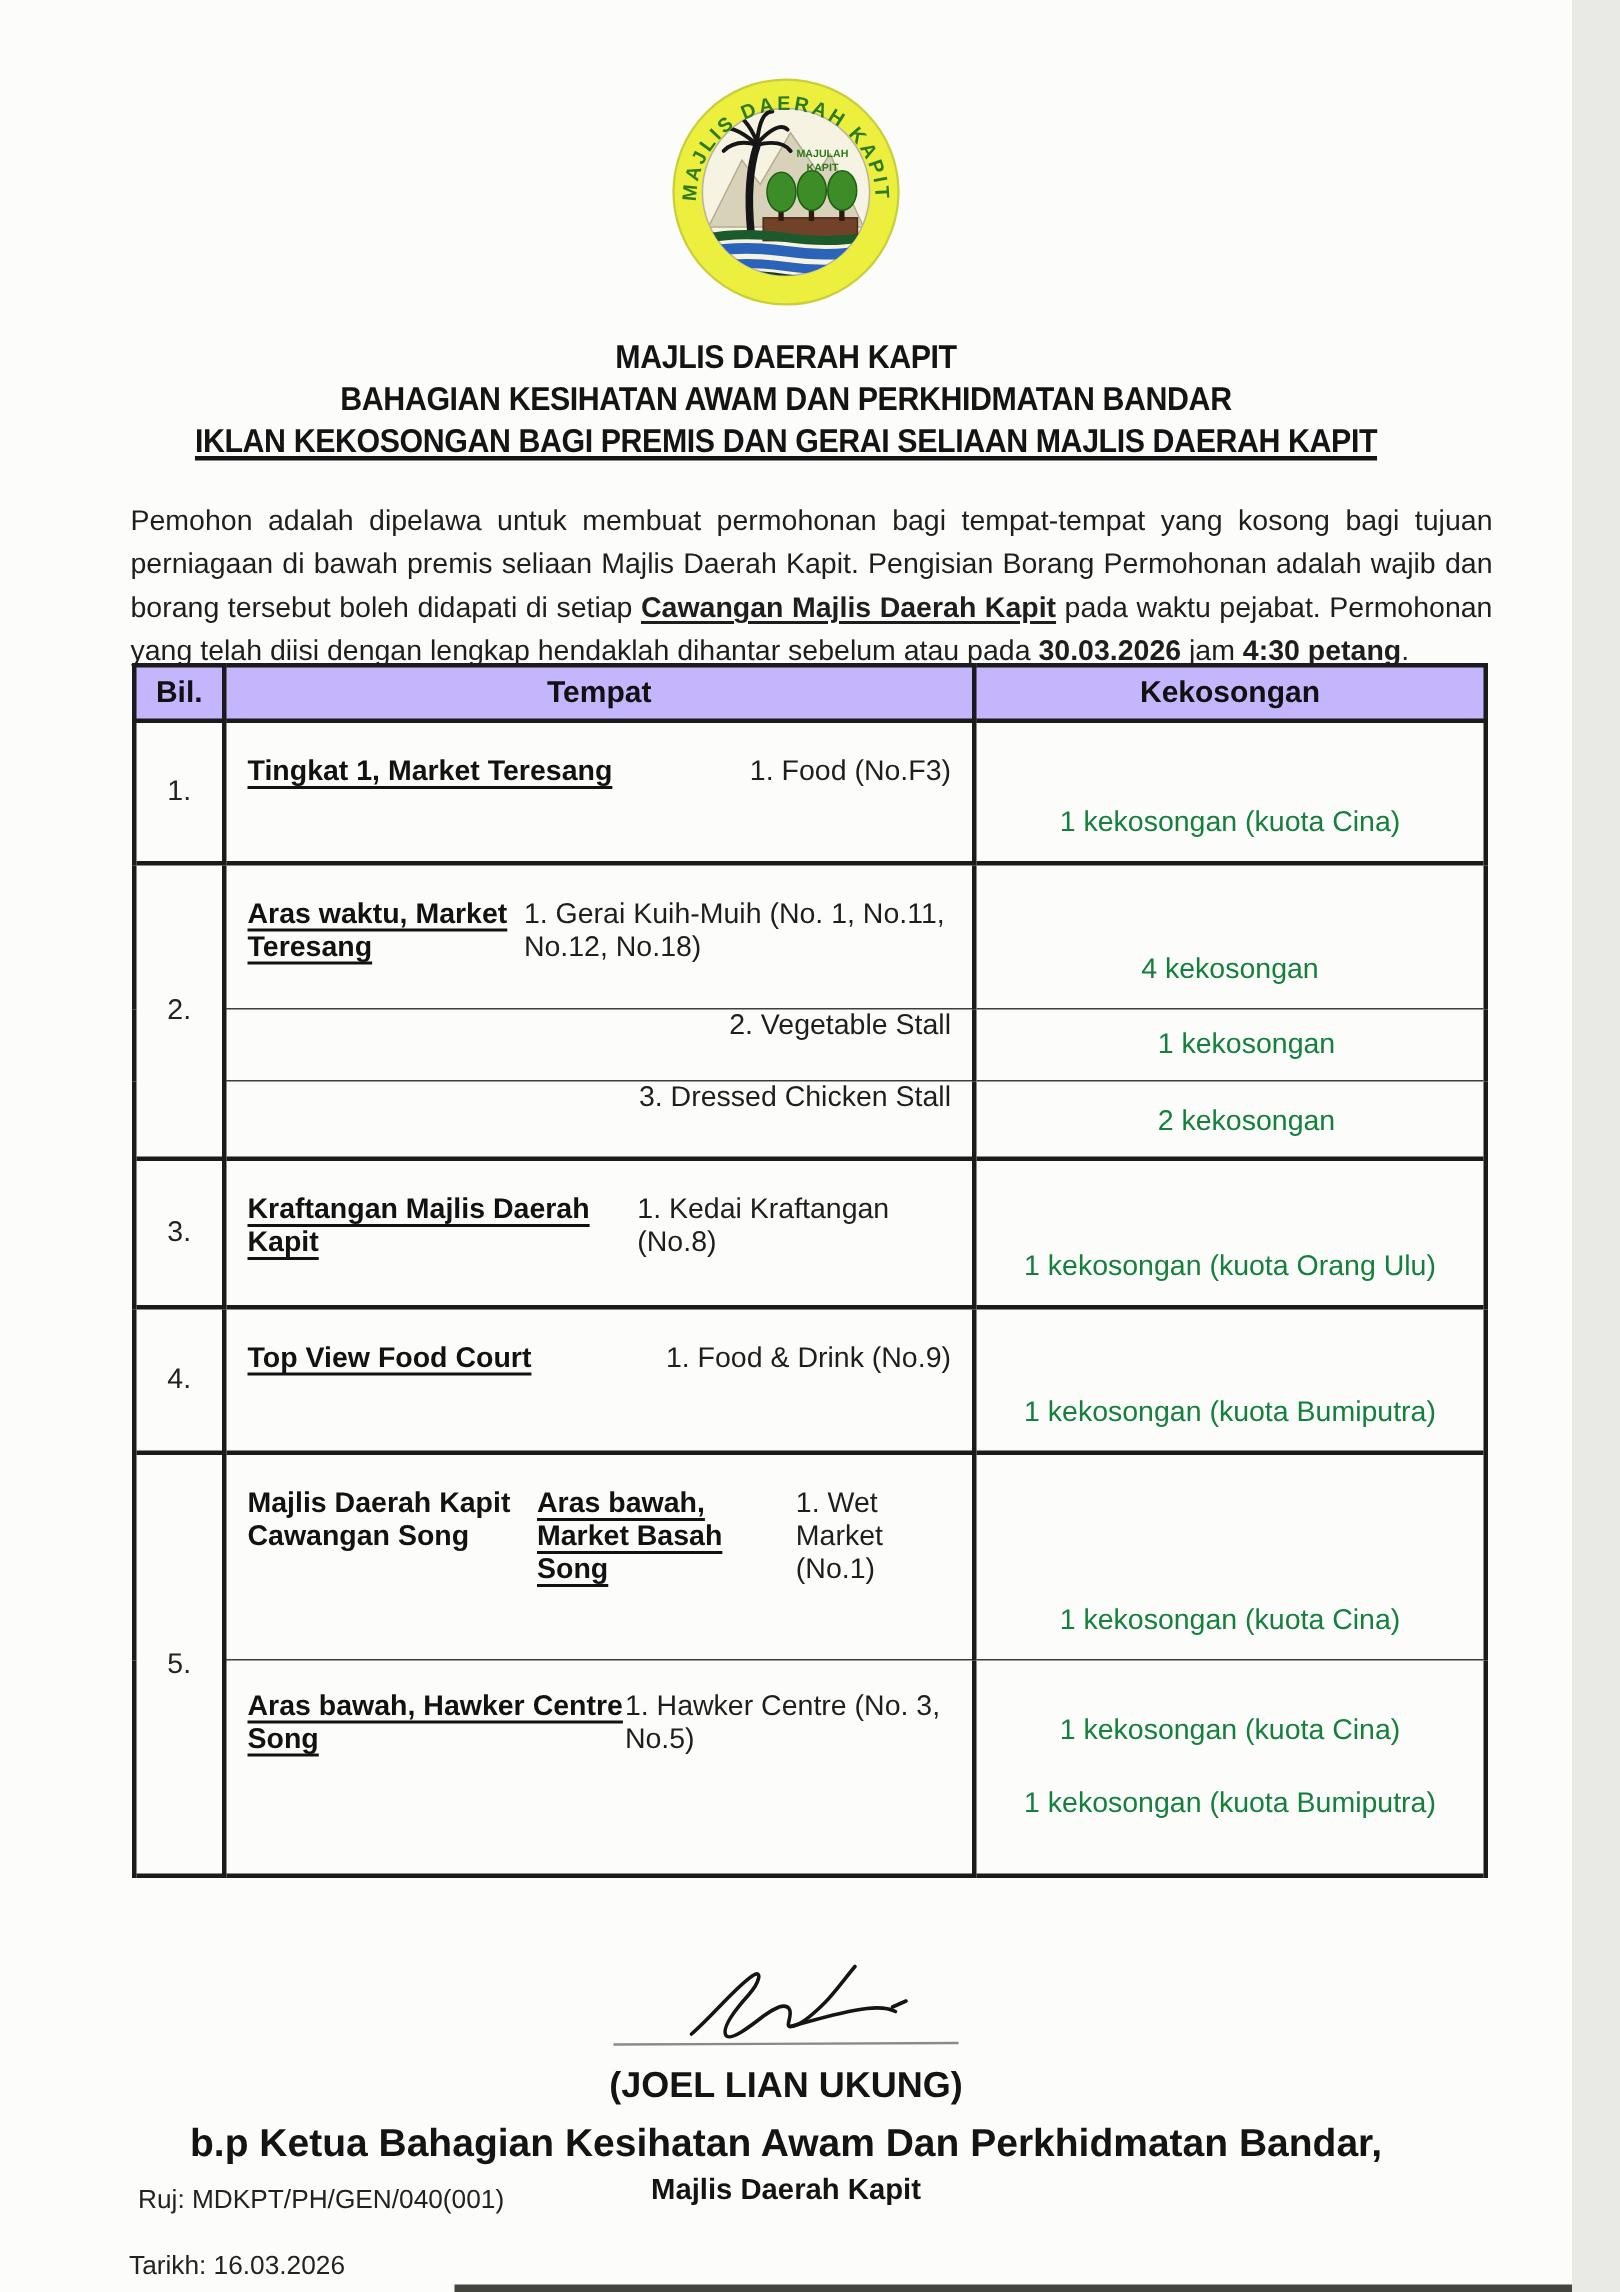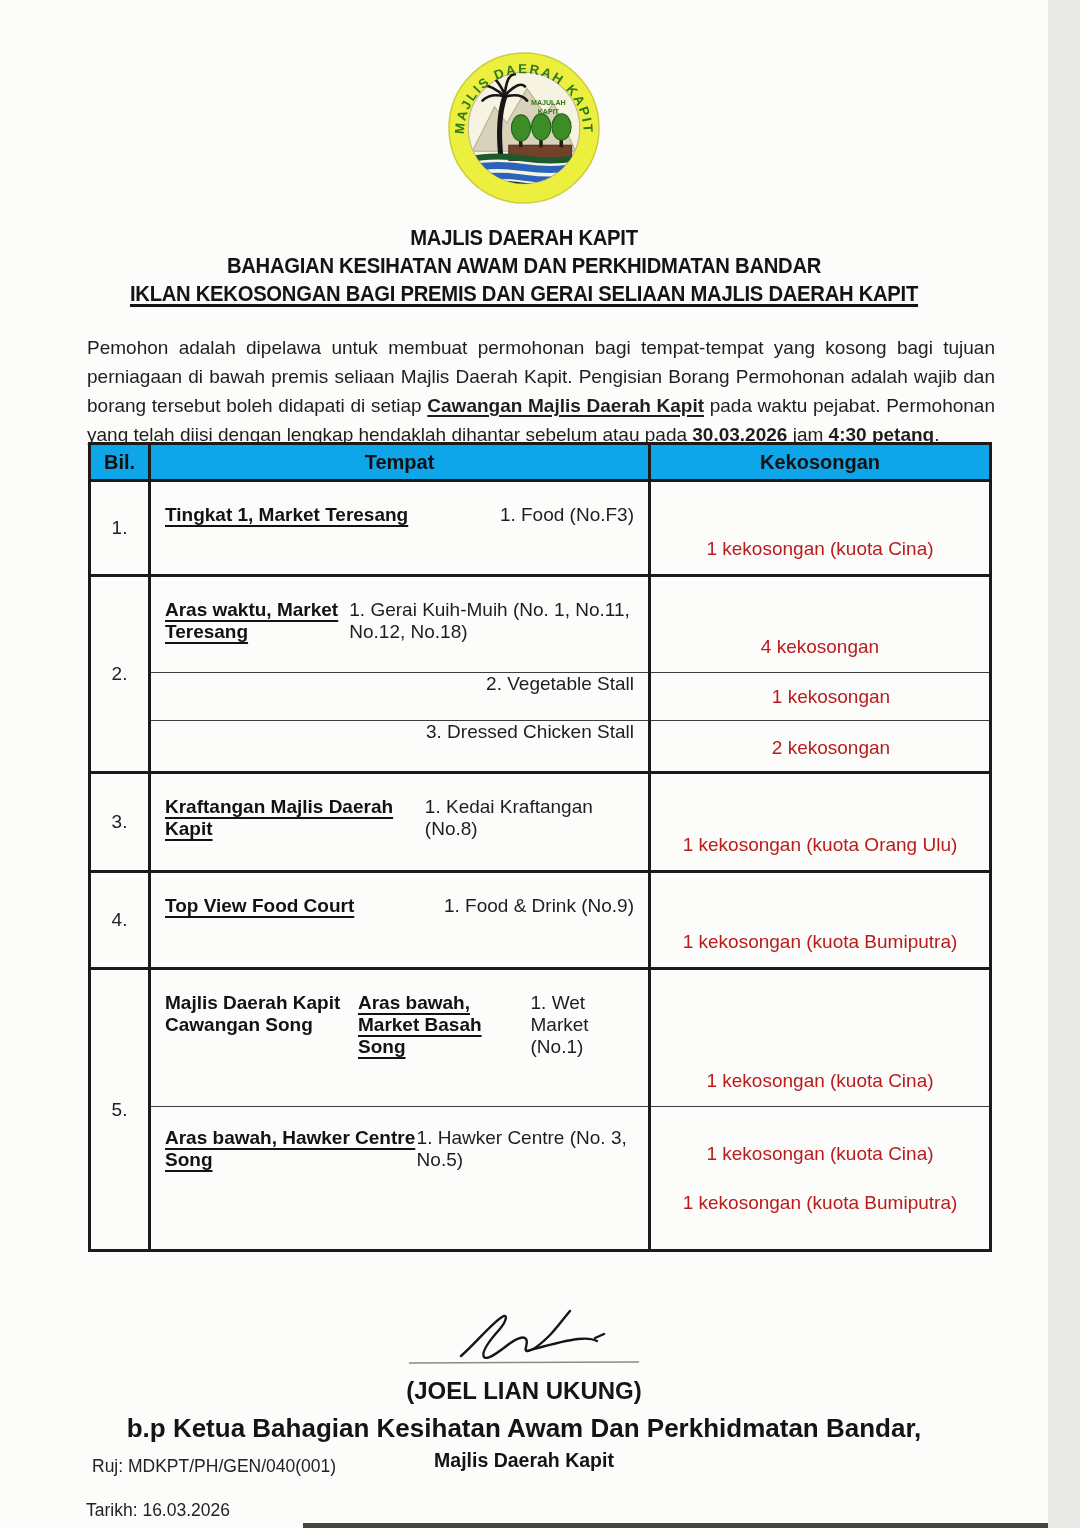--- a/index.html
+++ b/index.html
@@ -48,38 +48,38 @@
     border-collapse:collapse;table-layout:fixed;width:901px;
   }
   .vtable col.c-bil{width:60px;}
   .vtable col.c-tempat{width:500px;}
   .vtable col.c-kek{width:341px;}
   .vtable,
   .vtable th{border:3px solid #1b1b1b;}
   .vtable td{border-left:3px solid #1b1b1b;border-right:3px solid #1b1b1b;padding:0;vertical-align:top;}
   .vtable th{
     height:32px;font-size:20px;font-weight:bold;text-align:center;
-    vertical-align:middle;color:#111;background:#0ea5e9;
+    vertical-align:middle;color:#111;background:#c4b5fd;
   }
   tr.major td{border-top:3px solid #1b1b1b;}
   tr.sub td{border-top:1.5px solid #3d3d3d;}
   td.bil{vertical-align:middle;text-align:center;font-size:19px;color:#222;}
   .tflex{display:flex;flex-direction:row;justify-content:space-between;box-sizing:border-box;padding:22px 14px 14px 14px;}
   .kflex{display:flex;flex-direction:column;justify-content:flex-end;align-items:center;box-sizing:border-box;padding-bottom:14px;}
   .h92{height:92px;} .h95{height:95px;} .h47{height:47px;} .h50{height:50px;}
   .h96{height:96px;} .h94{height:94px;} .h136{height:136px;} .h142{height:142px;}
   .tflex.short{justify-content:flex-end;padding-bottom:12px;padding-top:0;}
   .kflex.short{padding-bottom:12px;margin-left:22px;}
   .tflex.five2{padding-top:20px;padding-bottom:42px;}
   .kflex.center2{justify-content:center;gap:27px;padding-bottom:0;}
   .sect-hd{font-size:19px;font-weight:bold;color:#121212;
     text-decoration:underline;text-decoration-thickness:2.2px;text-underline-offset:4px;}
   .sect-hd.no-u{text-decoration:none;}
   .item-line{font-size:19px;color:#1e1e1e;}
-  .vac-line{font-size:19px;color:#b91c1c;}
+  .vac-line{font-size:19px;color:#15803d;}
   
   .motto1,.motto2{position:absolute;left:0;width:100%;text-align:center;font-weight:bold;font-size:19.5px;color:#141414;}
   .motto1{top:1255px;} .motto2{top:1291px;}
   .sig-wrap{position:absolute;top:1306px;left:50%;transform:translateX(-50%);width:250px;height:60px;}
   .sig-name{position:absolute;top:1377px;left:0;width:100%;text-align:center;font-weight:bold;font-size:24px;color:#141414;}
   .sig-title1{position:absolute;top:1413px;left:0;width:100%;text-align:center;font-weight:bold;font-size:26px;color:#141414;}
   .sig-title2{position:absolute;top:1449px;left:0;width:100%;text-align:center;font-weight:bold;font-size:19.5px;color:#141414;}
   .ref-line{position:absolute;top:1456px;left:92px;font-size:17.5px;color:#222;}
   .date-line{position:absolute;top:1500px;left:86px;font-size:17.5px;color:#222;}
   .bottom-bar{position:absolute;bottom:0;left:303px;right:0;height:5px;background:#45453f;}

